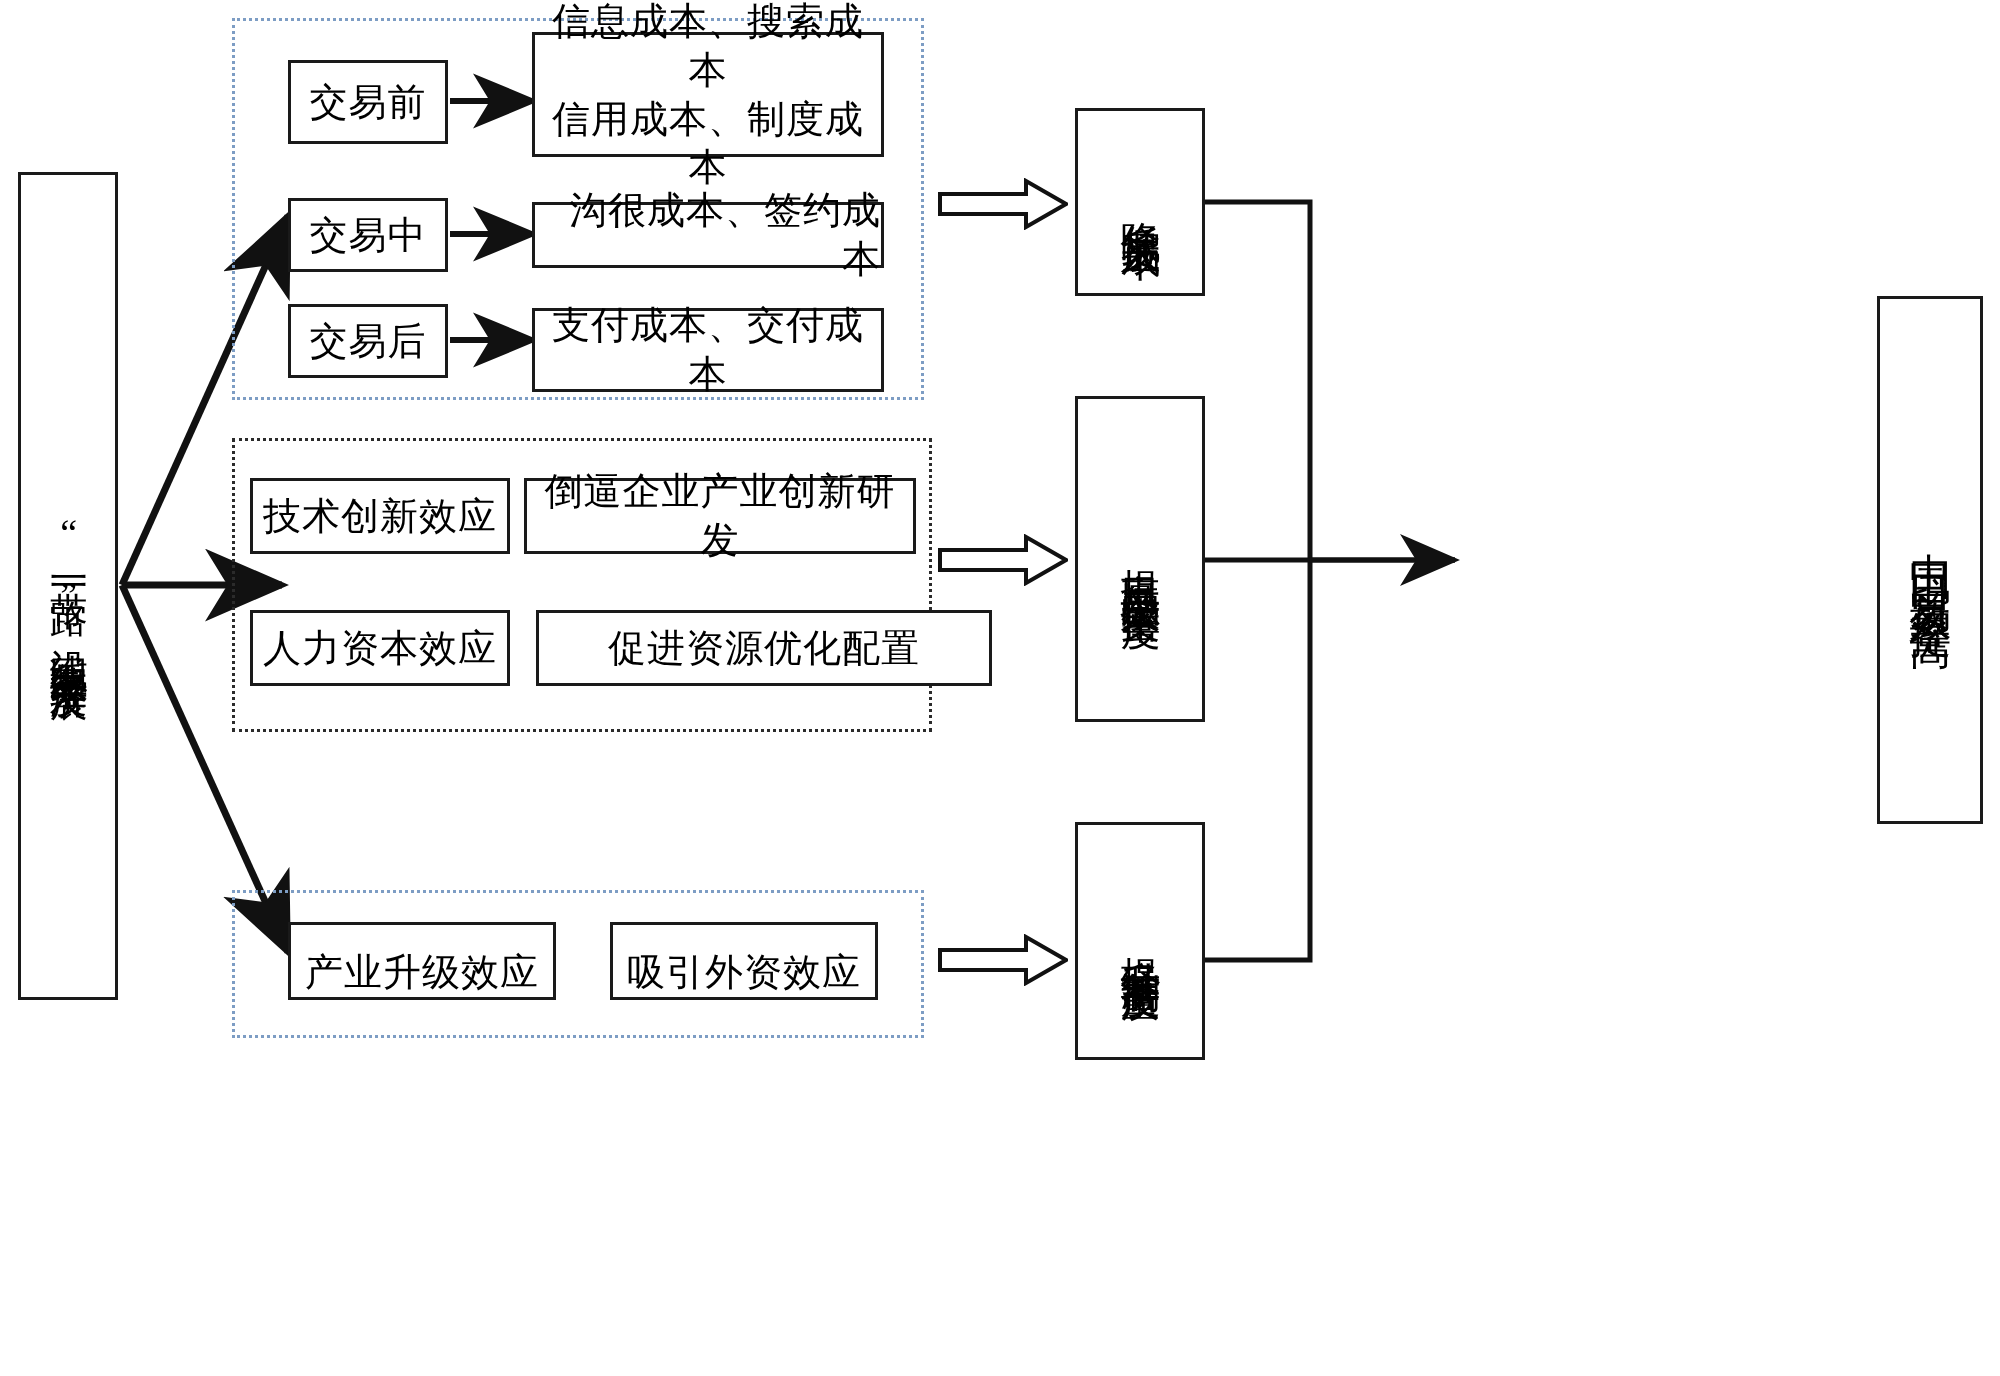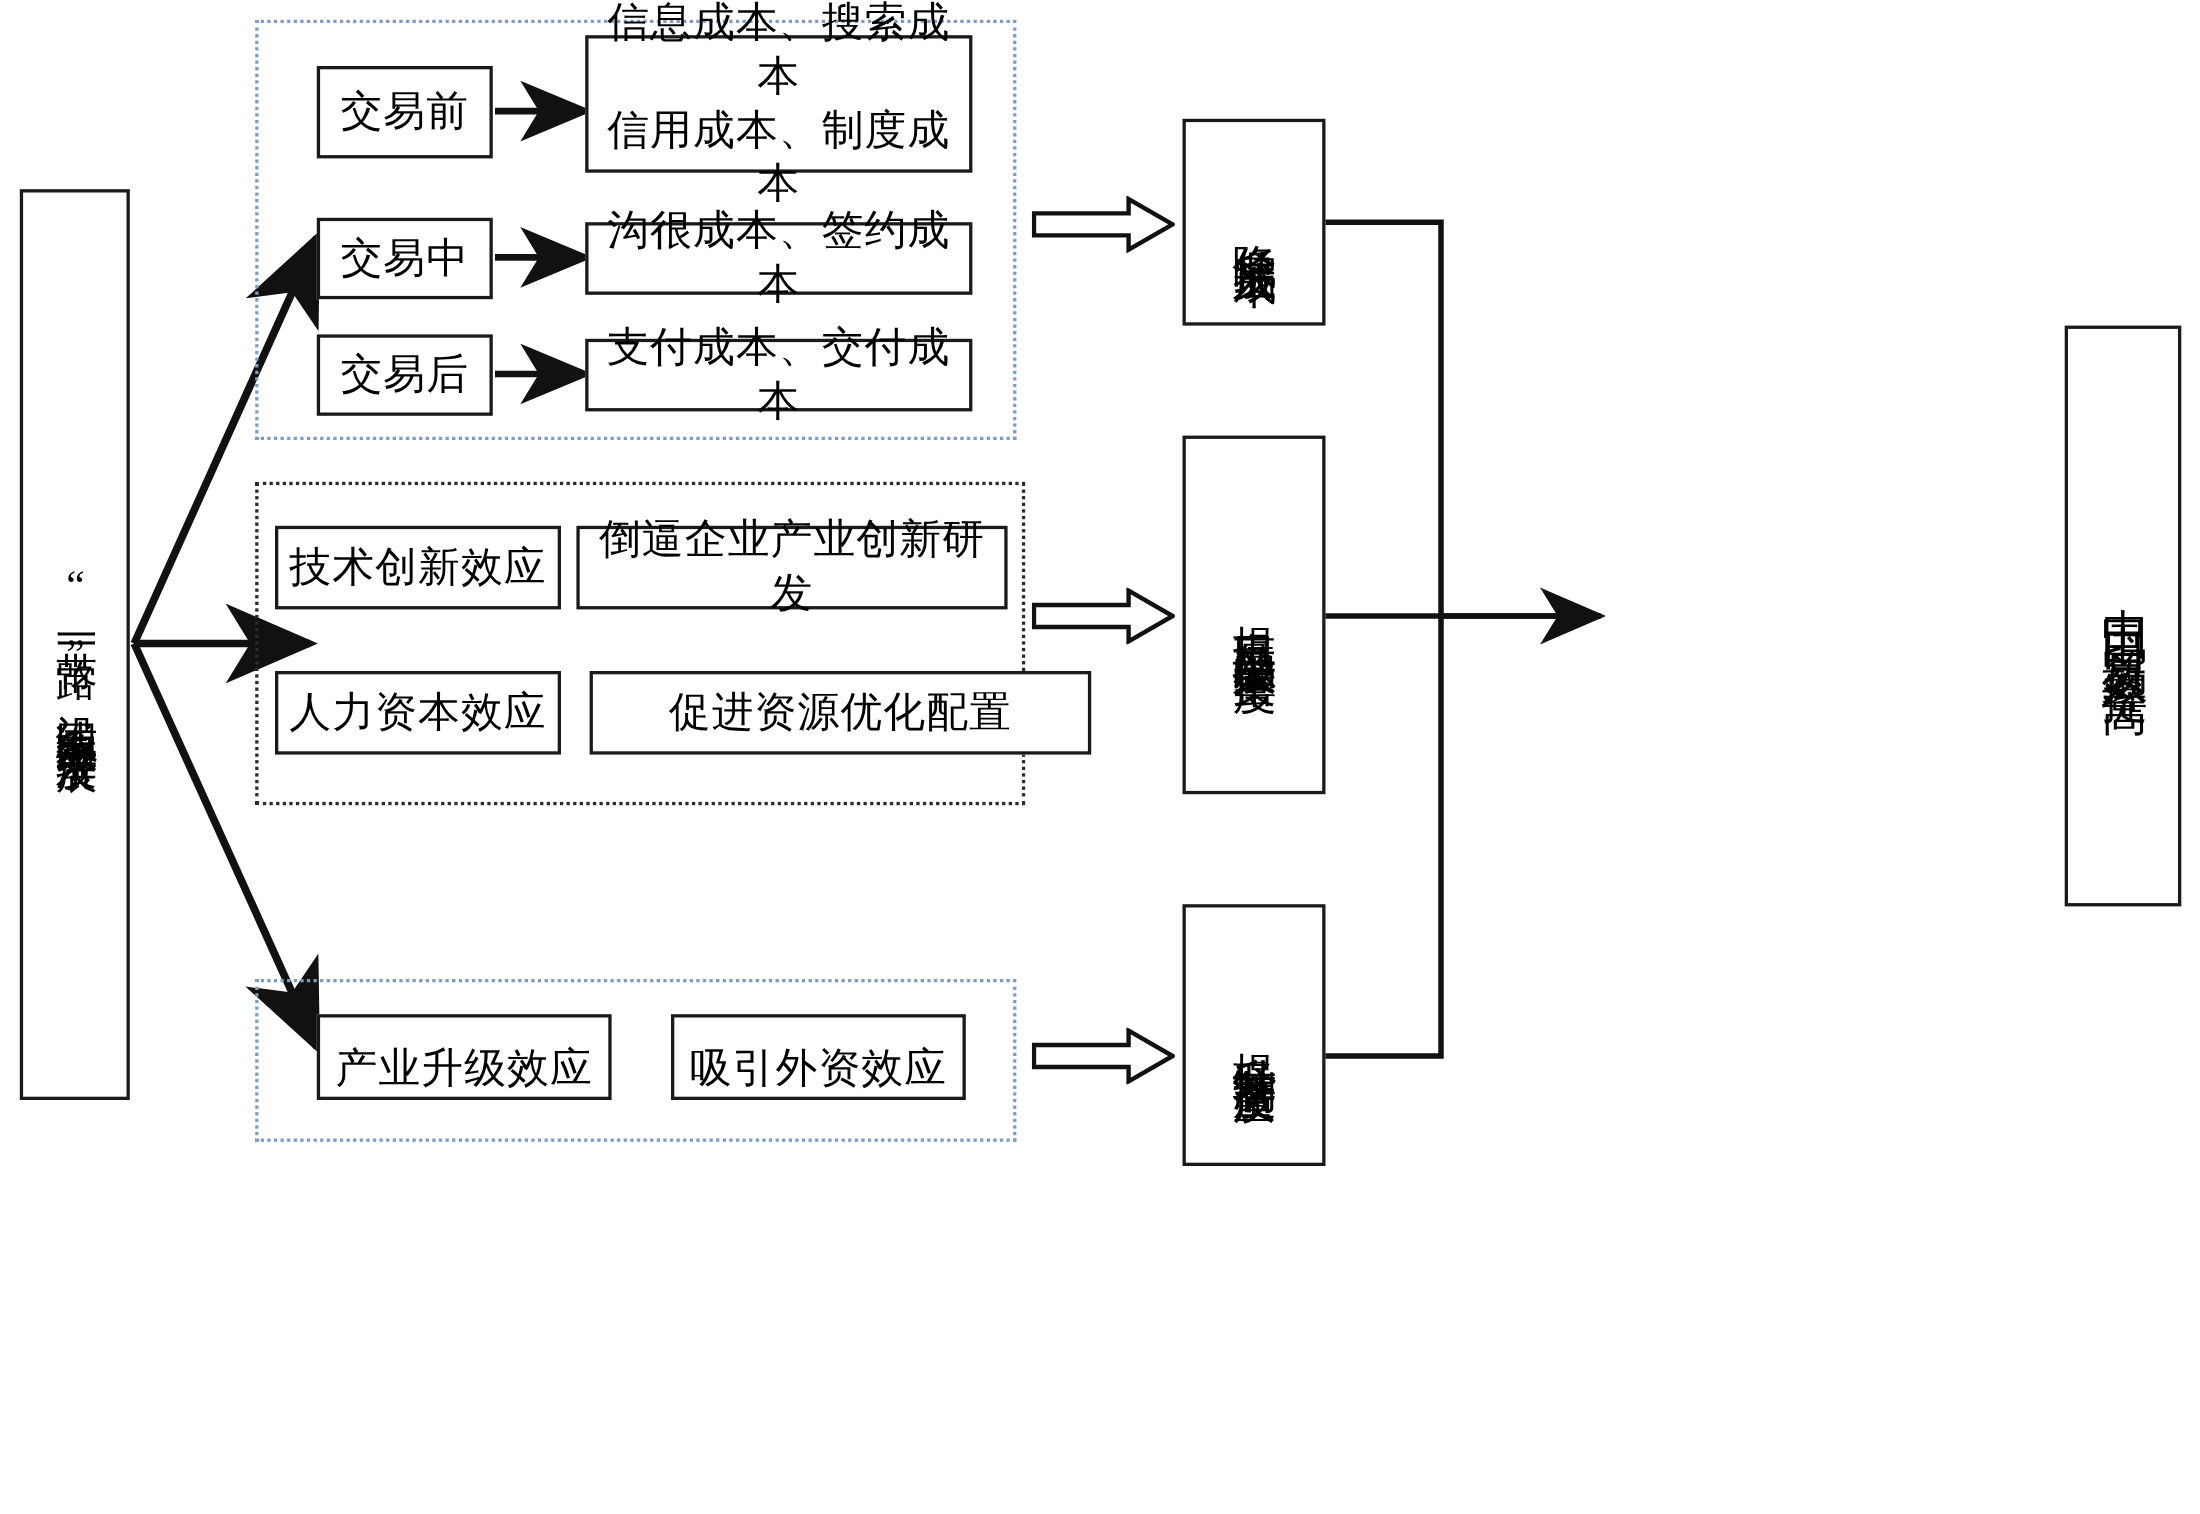--- a/index.html
+++ b/index.html
@@ -134,28 +134,28 @@
     <span>交易前</span>
   </div>
   <div class="box" style="left:532px; top:32px; width:352px; height:125px; white-space:pre-line;">
     <span style="white-space:pre-line;">信息成本、搜索成本
 信用成本、制度成本</span>
   </div>
 
   <div class="box" style="left:288px; top:198px; width:160px; height:74px;">
     <span>交易中</span>
   </div>
-  <div class="box" style="left:532px; top:202px; width:352px; height:66px;">
+  <div class="box" style="left:532px; top:202px; width:352px; height:66px;text-align:right;">
     <span>沟很成本、签约成本</span>
   </div>
 
   <div class="box" style="left:288px; top:304px; width:160px; height:74px;">
     <span>交易后</span>
   </div>
-  <div class="box" style="left:532px; top:308px; width:352px; height:66px;justify-content:center;">
+  <div class="box" style="left:532px; top:308px; width:352px; height:84px;justify-content:center;">
     <span>支付成本、交付成本</span>
   </div>
 
   <div class="group dark" style="left:232px; top:438px; width:700px; height:294px;"></div>
 
   <div class="box" style="left:250px; top:478px; width:260px; height:76px;">
     <span>技术创新效应</span>
   </div>
   <div class="box" style="left:524px; top:478px; width:392px; height:76px;">
     <span>倒逼企业产业创新研发</span>

